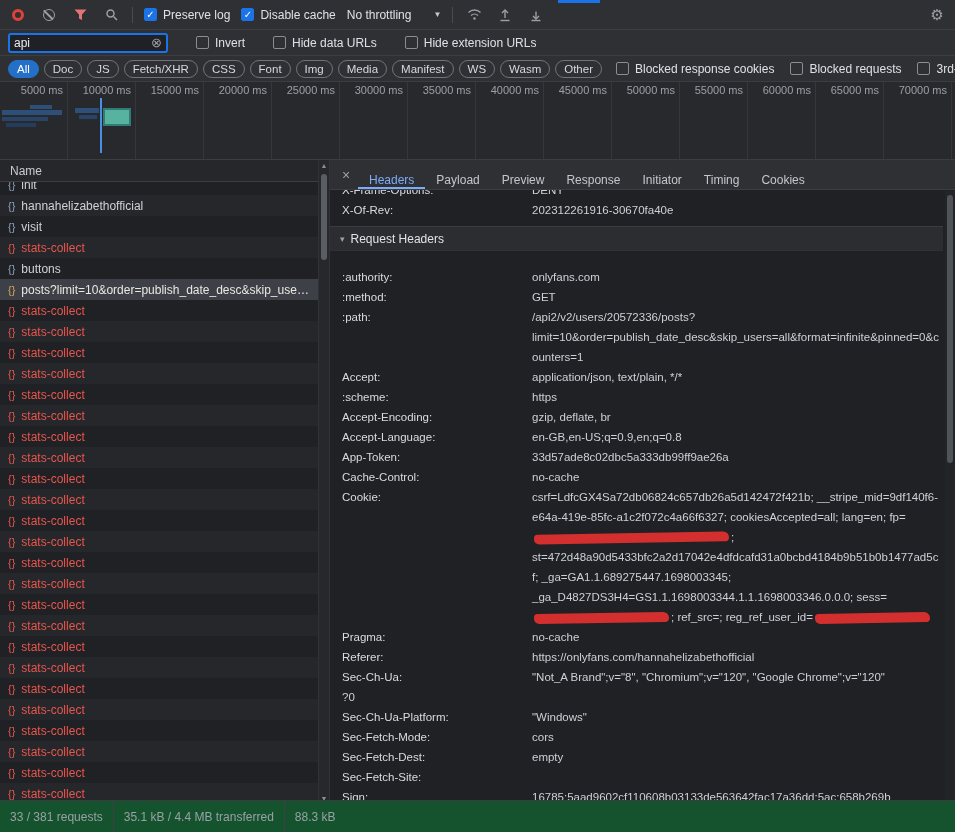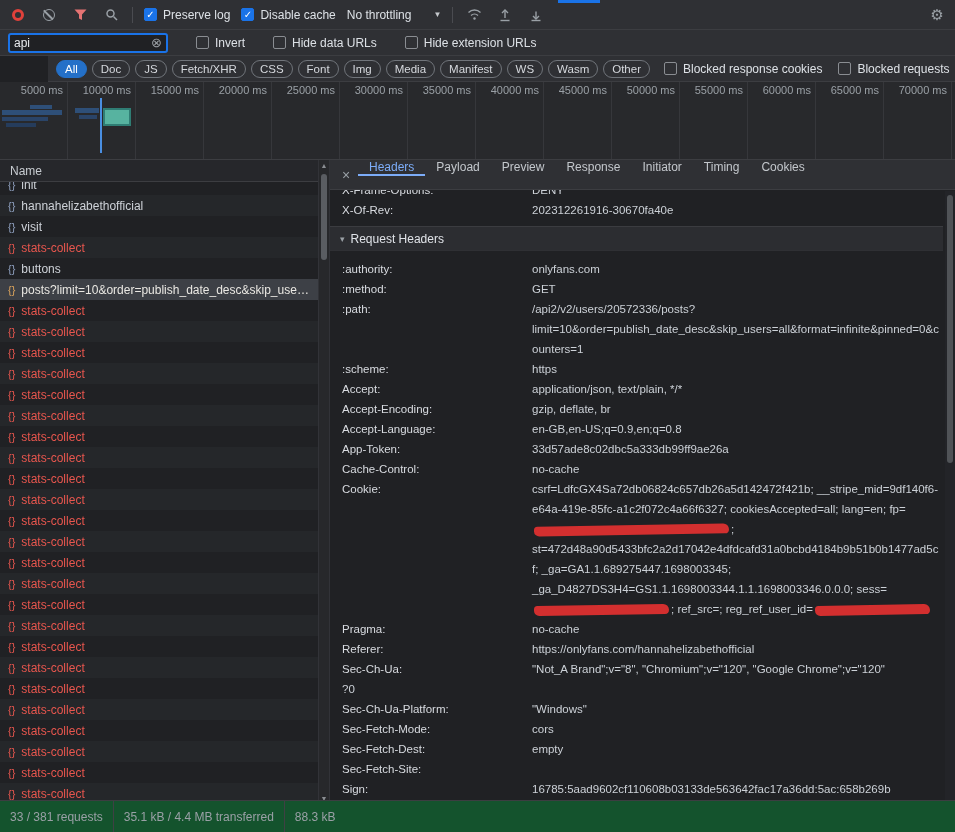--- a/index.html
+++ b/index.html
@@ -5,21 +5,21 @@
   *{box-sizing:border-box;margin:0;padding:0;}
   html,body{width:955px;height:832px;}
   body{position:relative;overflow:hidden;background:#202124;color:#dde1e6;
        font-family:"Liberation Sans",sans-serif;font-size:12px;}
 
   
   .bar{position:absolute;left:0;right:0;display:flex;align-items:center;}
   #topblue{position:absolute;top:0;left:558px;width:42px;height:3px;background:#1a73e8;z-index:5;}
   #toolbar{top:0;height:30px;background:#2f3034;border-bottom:1px solid #3c3d41;padding:0 8px;gap:11px;z-index:2;}
   #filterrow{top:30px;height:26px;background:#2f3034;border-bottom:1px solid #3c3d41;padding:0 8px;gap:28px;}
-  #chipsrow{top:56px;height:26px;background:#2f3034;border-bottom:1px solid #3c3d41;padding:0 8px;margin-left:48px;}
+  #chipsrow{top:56px;height:26px;background:#2f3034;border-bottom:1px solid #3c3d41;padding:0 8px;}
   .tbicon{display:inline-flex;align-items:center;justify-content:center;width:20px;height:20px;cursor:pointer;flex:none;}
   .vsep{width:1px;height:16px;background:#4a4b50;flex:none;}
   .spacer{flex:1;}
   .rec{width:12px;height:12px;border:3px solid #e0413b;border-radius:50%;}
   .noicon{position:relative;width:12px;height:12px;border:1.6px solid #9aa0a6;border-radius:50%;display:inline-block;}
   .noicon::after{content:"";position:absolute;left:-2px;top:4px;width:13px;height:1.6px;background:#9aa0a6;transform:rotate(45deg);}
   .gear{font-size:15px;color:#9aa0a6;line-height:1;}
   .caret{font-size:8px;color:#c6c9cd;}
   .throttle{display:flex;align-items:center;gap:22px;cursor:pointer;color:#dde1e6;}
 
@@ -74,33 +74,33 @@
   .sarrow.up{top:0;} .sarrow.down{bottom:0;}
   #vscroll1 .sthumb{position:absolute;left:2px;right:2px;top:14px;height:86px;background:#5a5d62;border-radius:4px;}
   #vscroll2{position:absolute;right:0;top:31px;bottom:0;width:10px;background:#232428;}
   .sthumb2{position:absolute;left:2px;width:6px;top:4px;height:268px;background:#505357;border-radius:3px;}
 
   
   #details{flex:1;display:flex;flex-direction:column;position:relative;background:#202124;min-width:0;}
   .tabbar{height:30px;flex:none;background:#2f3034;border-bottom:1px solid #3c3d41;display:flex;
           align-items:center;padding:0 4px;}
   .tabclose{width:24px;text-align:center;color:#9aa0a6;font-size:14px;cursor:pointer;flex:none;}
-  #tabs{display:flex;height:100%;align-items:flex-start;}
+  #tabs{display:flex;height:100%;align-items:flex-end;}
   .tab{padding:0 11px;display:flex;align-items:center;color:#c3c7cc;border-bottom:2px solid transparent;cursor:pointer;}
   .tab.sel{color:#7cacf8;border-bottom-color:#7cacf8;}
   .detailbody{flex:1;overflow:hidden;padding-right:12px;}
   .hrow{display:flex;line-height:20px;padding-left:12px;font-size:11.5px;}
   .hname{width:190px;flex:none;color:#d8dbe0;}
   .hvalue{flex:1;min-width:0;color:#ccd1d7;overflow-wrap:break-word;padding-right:2px;}
   #toprows .hrow:first-child{margin-top:-10px;}
   .hdivider{border-top:1px solid #3b3c40;margin-top:6px;}
   .sectionbar{height:24px;background:#2c2d31;display:flex;align-items:center;gap:6px;padding-left:10px;
               color:#e0e3e8;cursor:pointer;border-bottom:1px solid #2f3034;}
   .seccaret{color:#9aa0a6;font-size:9px;}
-  #hrows{margin-top:8px;}
+  #hrows{margin-top:16px;}
   .redact{display:inline-block;height:10px;background:#d32f2f;border-radius:6px 10px 7px 9px;
           vertical-align:middle;transform:rotate(-1deg);margin:0 2px;}
 
   
   #statusbar{position:absolute;left:0;right:0;bottom:0;height:32px;background:#14532d;border-top:1px solid #3c3d41;
              display:flex;align-items:center;color:#9aa0a6;font-size:12px;}
   .seg{padding:0 10px;height:100%;display:flex;align-items:center;border-right:1px solid #3f4044;white-space:nowrap;}
   .seg.last{border-right:none;}
 </style>
 </head>
@@ -445,26 +445,26 @@
           </div>
           <div class="hrow">
             <div class="hname">:method:</div>
             <div class="hvalue">GET</div>
           </div>
           <div class="hrow">
             <div class="hname">:path:</div>
             <div class="hvalue">/api2/v2/users/20572336/posts?limit=10&amp;order=publish_date_desc&amp;skip_users=all&amp;format=infinite&amp;pinned=0&amp;counters=1</div>
           </div>
           <div class="hrow">
+            <div class="hname">Accept:</div>
+            <div class="hvalue">application/json, text/plain, */*</div>
+          </div>
+          <div class="hrow">
             <div class="hname">:scheme:</div>
             <div class="hvalue">https</div>
-          </div>
-          <div class="hrow">
-            <div class="hname">Accept:</div>
-            <div class="hvalue">application/json, text/plain, */*</div>
           </div>
           <div class="hrow">
             <div class="hname">Accept-Encoding:</div>
             <div class="hvalue">gzip, deflate, br</div>
           </div>
           <div class="hrow">
             <div class="hname">Accept-Language:</div>
             <div class="hvalue">en-GB,en-US;q=0.9,en;q=0.8</div>
           </div>
           <div class="hrow">

